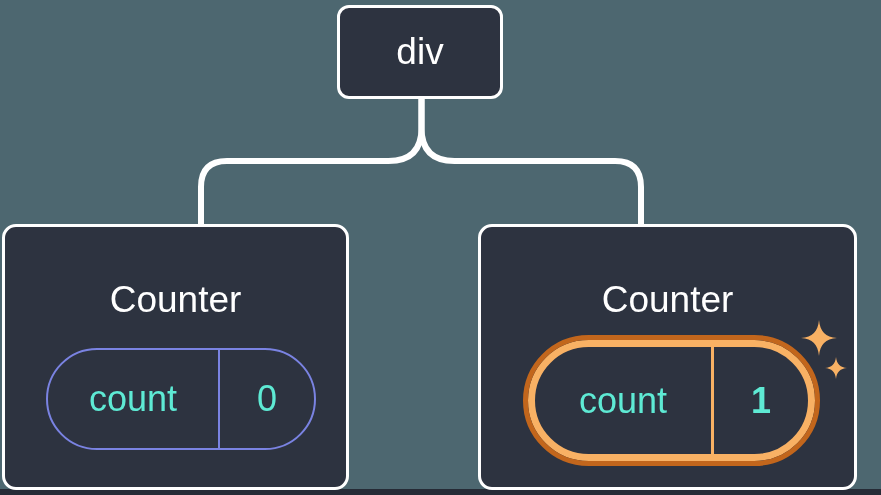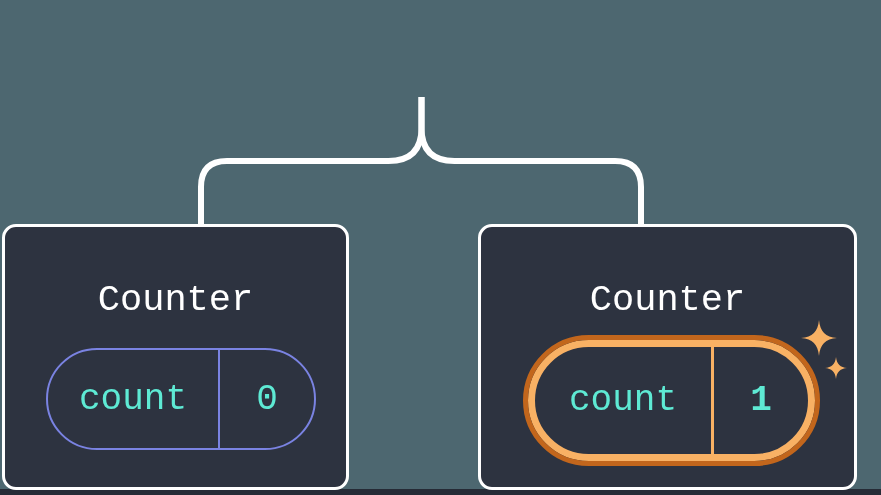--- a/index.html
+++ b/index.html
@@ -46,21 +46,20 @@
   }
   .card {
     position: absolute;
     top: 224px;
     height: 266px;
     box-sizing: border-box;
     background: #2D3340;
     border: 3px solid #FFFFFF;
     border-radius: 14px;
     z-index: 2;
-    font-family: Liberation Mono, monospace;
   }
   .card-left  { left: 2px;   width: 347px; }
   .card-right { left: 478px; width: 379px; }
   .card-title {
     position: absolute;
     left: 0; right: 0;
     top: 52px;
     text-align: center;
     color: #FFFFFF;
     font-size: 37px;
@@ -116,20 +115,23 @@
 
 <div class="stage">
 
   <div class="bottom-strip"></div>
 
   <svg class="connectors" width="881" height="495" viewBox="0 0 881 495">
     <path d="M421.5 97 L421.5 128 Q421.5 161 388.5 161 L227 161 Q201 161 201 187 L201 226"></path>
     <path d="M421.5 97 L421.5 128 Q421.5 161 454.5 161 L615 161 Q641 161 641 187 L641 226"></path>
   </svg>
 
+  <div class="root-node">
+    <span>div</span>
+  </div>
 
   <div class="card card-left">
     <div class="card-title">Counter</div>
     <div class="pill pill-plain">
       <div class="pill-key">count</div>
       <div class="pill-val">0</div>
     </div>
   </div>
 
   <div class="card card-right">

